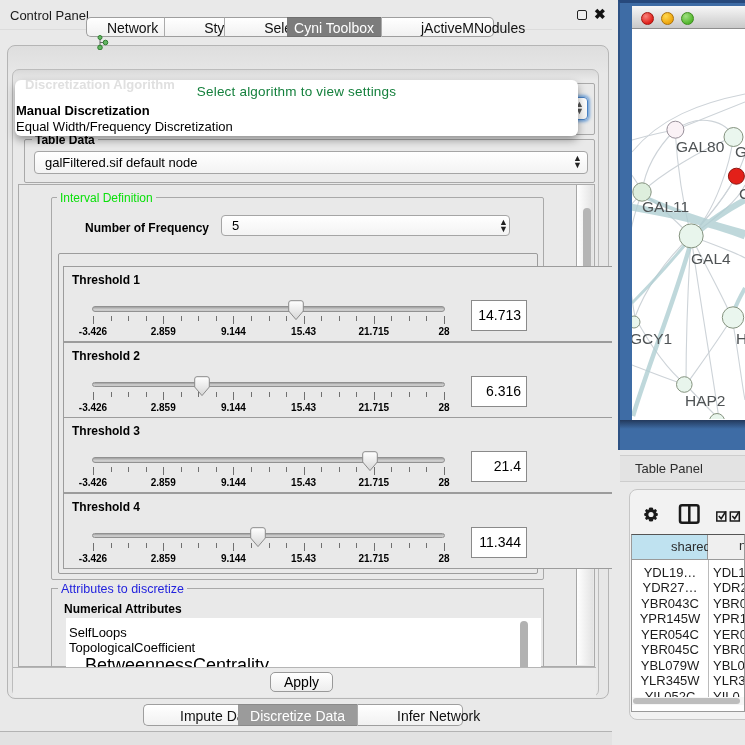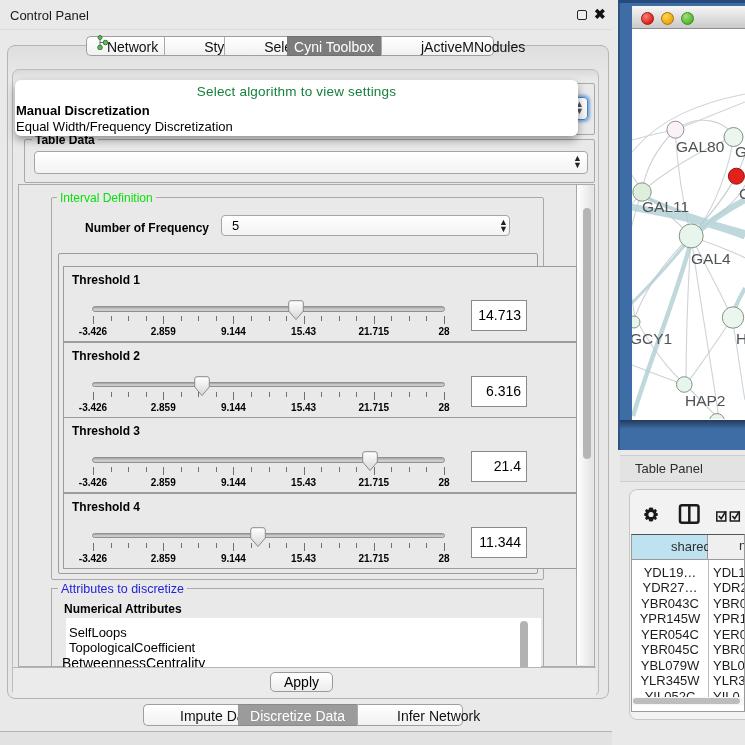--- a/index.html
+++ b/index.html
@@ -11,21 +11,21 @@
     border-right:1px solid #bdbdbd;border-bottom:1px solid #b3b3b3;}
   #titlebar{left:0;top:0;width:612px;height:30px;background:#e9e9e9;border-bottom:1px solid #dcdcdc;box-sizing:border-box;}
   #titletxt{left:10px;top:8px;font-size:13px;color:#1a1a1a;}
   #minico{left:577px;top:10px;width:8px;height:8px;border:1.6px solid #222;border-radius:2px;background:#eee;}
   #closeico{left:594px;top:6px;font-size:14px;font-weight:bold;color:#111;}
   
   #tabpanel{left:7px;top:45px;width:600px;height:652px;border:1px solid #b5b5b5;border-radius:8px;
     background:linear-gradient(#dedede, #e7e7e7 28px, #e7e7e7);}
   
   .tabbar{display:flex;height:20px;}
-  #toptabs{left:86px;top:36px;width:408px;}
+  #toptabs{left:86px;top:17px;width:408px;}
   .tab{height:20px;line-height:20px;font-size:14px;color:#111;text-align:center;
     background:linear-gradient(#ffffff,#f1f1f1);border-top:1px solid #9e9e9e;border-bottom:1px solid #9e9e9e;
     box-sizing:border-box;white-space:nowrap;}
   .tab.first{border-left:1px solid #9e9e9e;border-radius:5px 0 0 5px;}
   .tab.last{border-right:1px solid #9e9e9e;border-radius:0 5px 5px 0;}
   .tab.sep{border-left:1px solid #ababab;padding-left:39px;}
   .tab.sel{background:#7c7c7c;color:#fff;border-color:#6f6f6f;}
   
   #panel2{left:12px;top:69px;width:585px;height:626px;border:1px solid #bcbcbc;border-radius:7px;
     background:linear-gradient(#d9d9d9,#e9e9e9 10px,#e9e9e9);}
@@ -34,21 +34,21 @@
   
   .combo{background:linear-gradient(#ffffff,#f3f3f3);border:1px solid #a5a5a5;border-radius:4px;box-sizing:border-box;}
   .combo .txt{position:absolute;left:10px;top:3px;font-size:13px;color:#000;}
   .arrows{position:absolute;font-size:9px;color:#222;line-height:6.5px;text-align:center;letter-spacing:0;}
   
   #scrollpane{left:18px;top:184px;width:577px;height:483px;border:1px solid #ababab;background:#e9e9e9;box-sizing:border-box;overflow:hidden;}
   #vsb{left:576px;top:185px;width:17px;height:480px;background:linear-gradient(to right,#ffffff,#e3e3e3);
     border-left:1px solid #a6a6a6;box-sizing:border-box;}
   #vsbthumb{left:583px;top:208px;width:8px;height:251px;background:#b5b5b5;border-radius:4px;}
   
-  .thr{position:absolute;left:63px;width:514px;height:76px;border:1px solid #9c9c9c;box-sizing:border-box;background:#e9e9e9;}
+  .thr{position:absolute;left:63px;width:556px;height:76px;border:1px solid #9c9c9c;box-sizing:border-box;background:#e9e9e9;}
   .thr .lab{position:absolute;left:8px;top:6px;font-weight:bold;font-size:12px;color:#000;}
   .track{position:absolute;left:28px;top:39px;width:353px;height:5.5px;border-radius:3px;
     background:linear-gradient(#9f9f9f,#cfcfcf 60%,#c7c7c7);border:1px solid #919191;box-sizing:border-box;}
   .vbox{position:absolute;left:407px;top:33px;width:56px;height:31px;background:#fff;border:1px solid #8a8a8a;
     box-sizing:border-box;font-size:14px;text-align:right;line-height:29px;padding-right:5px;}
   .ticklab{position:absolute;top:59px;font-size:10px;font-weight:bold;color:#000;transform:translateX(-50%);}
   
   #applyrow{left:13px;top:667px;width:583px;height:29px;background:#ebebeb;border-top:1px solid #b5b5b5;}
   #applybtn{left:270px;top:672px;width:63px;height:20px;background:linear-gradient(#ffffff,#ededed);
     border:1px solid #999;border-radius:5px;font-size:14px;text-align:center;line-height:19px;box-sizing:border-box;}
@@ -101,20 +101,21 @@
   <div class="abs" id="panel2"></div>
 
   <div class="abs gb" style="left:24px;top:83px;width:569px;height:50px;"></div>
   <div class="abs combo" style="left:34px;top:97px;width:554px;height:23px;box-shadow:0 0 3px 2px rgba(100,155,215,0.85);border:1.5px solid #4a82c4;">
     <span class="arrows" style="left:540px;top:3px;color:#555;">▲<br>▼</span>
   </div>
 
   <div class="abs gb" style="left:24px;top:139px;width:569px;height:42px;"></div>
   <div class="abs" style="left:32px;top:133px;font-size:12px;font-weight:bold;background:#e9e9e9;padding:0 3px;">Table Data</div>
   <div class="abs combo" style="left:34px;top:151px;width:554px;height:23px;">
+    <span class="txt">galFiltered.sif default node</span>
     <span class="arrows" style="left:538px;top:3px;">▲<br>▼</span>
   </div>
 
   <div class="abs" id="scrollpane"></div>
   <div class="abs" id="vsb"></div>
   <div class="abs" id="vsbthumb"></div>
 
   <div class="abs" style="left:51px;top:197px;width:491px;height:381px;border:1px solid #a9a9a9;border-radius:2px;"></div>
   <div class="abs" style="left:57px;top:191px;font-size:12px;color:#0be00b;background:#e9e9e9;padding:0 3px;">Interval Definition</div>
 
@@ -292,34 +293,35 @@
     <div class="vbox">11.344</div>
   </div>
     </div>
 
   <div class="abs" style="left:51px;top:588px;width:491px;height:79px;border:1px solid #a9a9a9;border-bottom:none;"></div>
   <div class="abs" style="left:58px;top:582px;font-size:12.5px;color:#2222dd;background:#e9e9e9;padding:0 3px;">Attributes to discretize</div>
   <div class="abs" style="left:64px;top:602px;font-size:12px;font-weight:bold;">Numerical Attributes</div>
   <div class="abs" style="left:66px;top:618px;width:475px;height:49px;background:#fff;"></div>
   <div class="abs" style="left:69px;top:625px;font-size:13px;">SelfLoops</div>
   <div class="abs" style="left:69px;top:640px;font-size:13px;">TopologicalCoefficient</div>
-  <div class="abs" style="left:62px;top:655px;font-size:14px;">BetweennessCentrality</div>
+  <div class="abs" style="left:85px;top:655px;font-size:18px;">BetweennessCentrality</div>
   <div class="abs" style="left:520px;top:621px;width:8px;height:46px;background:#b2b2b2;border-radius:4px 4px 0 0;"></div>
 
   <div class="abs" id="applyrow"></div>
   <div class="abs" id="applybtn">Apply</div>
 
   <div class="abs tabbar" id="bottabs">
     <div class="tab first btab" style="width:95px;padding-left:36px;">Impute Data</div>
     <div class="tab btab" style="width:119px;background:#9b9b9b;color:#fff;border-top:1px solid #8a8a8a;border-bottom:1px solid #8a8a8a;">Discretize Data</div>
     <div class="tab sep last btab" style="width:106px;">Infer Network</div>
   </div>
 
   <div class="abs" style="left:15px;top:80px;width:563px;height:56px;background:#fff;border-radius:6px;
        box-shadow:0 4px 9px rgba(0,0,0,0.38);"></div>
+  <div class="abs" style="left:25px;top:77px;font-size:13px;font-weight:bold;color:#e0e0e0;">Discretization Algorithm</div>
   <div class="abs" style="left:15px;top:84px;width:563px;text-align:center;font-size:13.5px;letter-spacing:0.2px;color:#15803d;">Select algorithm to view settings</div>
   <div class="abs" style="left:16px;top:103px;font-size:13px;font-weight:bold;color:#000;">Manual Discretization</div>
   <div class="abs" style="left:16px;top:119px;font-size:13px;color:#000;">Equal Width/Frequency Discretization</div>
 
   <div class="abs" style="left:612px;top:364px;width:6px;height:10px;font-size:9px;color:#8a8a8a;">›</div>
 
   <div class="abs" id="rightbg"></div>
   <div class="abs" id="netwin"></div>
   <div class="abs" id="mactitle"></div>
   <div class="abs light" style="left:641px;background:radial-gradient(circle at 35% 30%,#f8837c,#e0201a 70%);border:1px solid #a01510;"></div>

